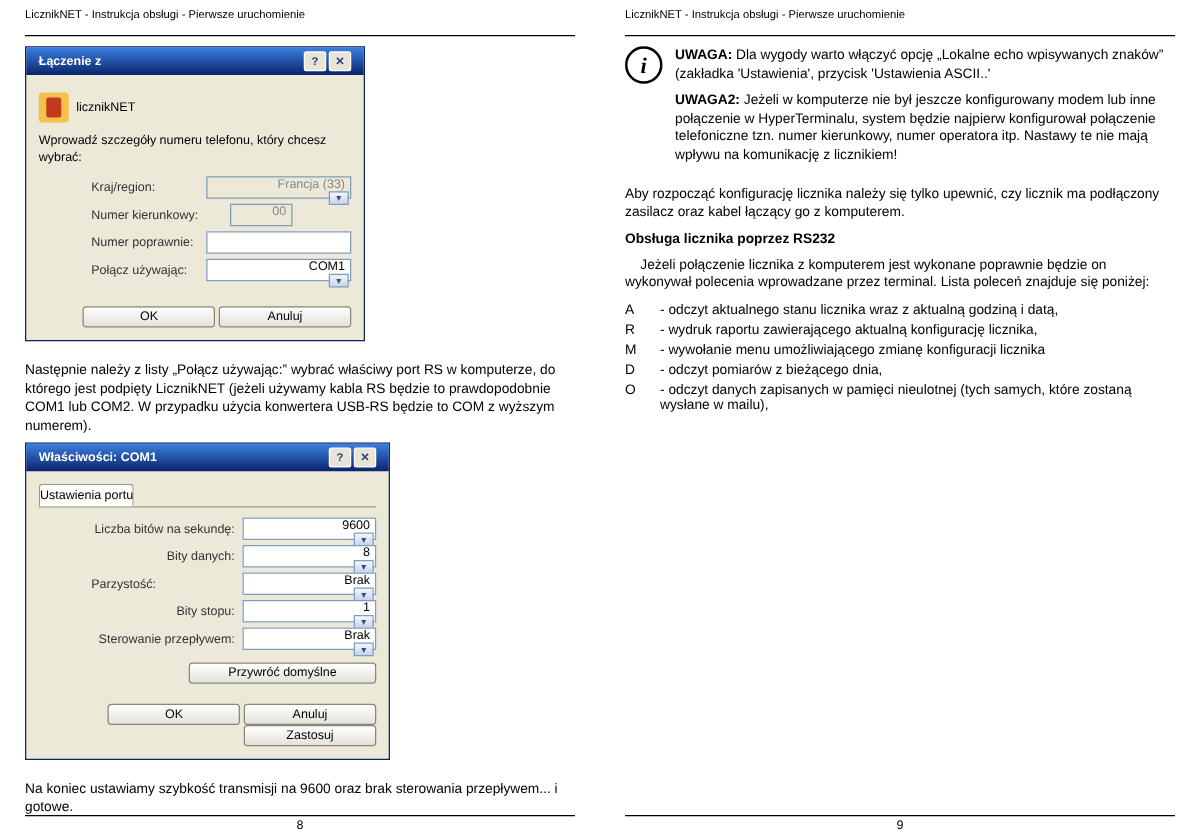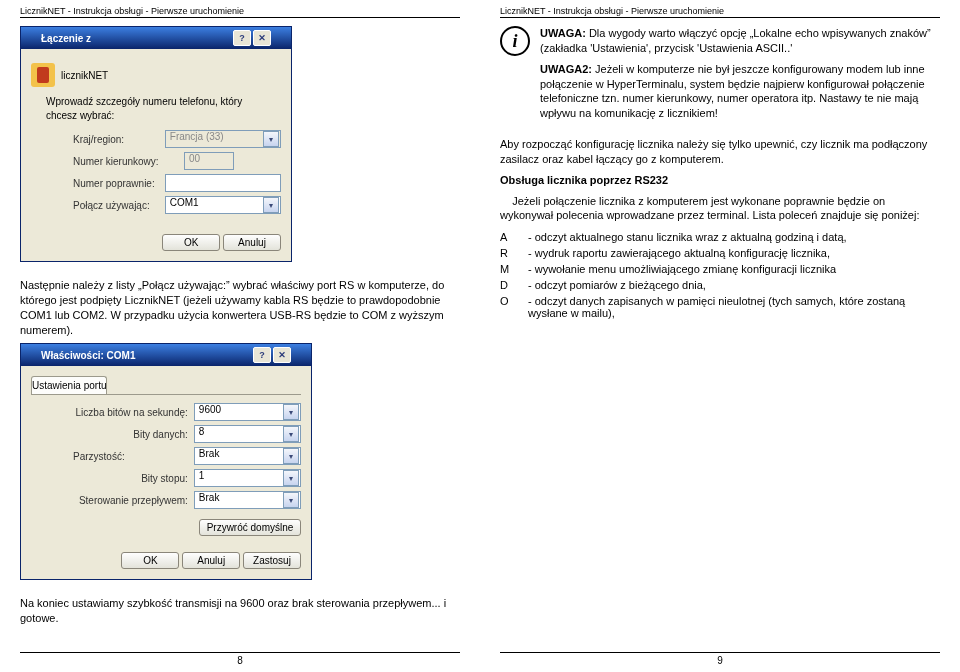--- a/index.html
+++ b/index.html
@@ -16,21 +16,21 @@
   .page {
     width: 480px;
     height: 672px;
     box-sizing: border-box;
     padding: 6px 20px 0 20px;
     position: relative;
   }
   .header {
     font-size: 9px;
     border-bottom: 1px solid #000;
-    padding-bottom: 1px;
+    padding-bottom: 12px;
     margin-bottom: 8px;
   }
   .footer {
     position: absolute;
     bottom: 6px;
     width: calc(100% - 40px);
     border-top: 1px solid #000;
     text-align: center;
     font-size: 10px;
     padding-top: 2px;
@@ -38,21 +38,21 @@
   .dialog {
     display: inline-block;
     border: 1px solid #0a246a;
     background: #ece9d8;
     font-size: 10px;
     margin-bottom: 10px;
   }
   .dialog .titlebar {
     background: linear-gradient(#3c7fe1, #0a246a);
     color: #fff;
-    padding: 3px 20px;
+    padding: 3px 10px;
     font-weight: bold;
     display: flex;
     align-items: center;
     justify-content: space-between;
   }
   .dialog .titlebar .btns { display: flex; gap: 2px; }
   .dialog .titlebar .tb {
     width: 16px; height: 14px;
     background: #e8e5d6;
     color: #2a3a7a;
@@ -63,42 +63,43 @@
     cursor: pointer;
   }
   .dialog .body { padding: 10px; }
   .row { display: flex; align-items: center; margin: 4px 0; gap: 6px; }
   .row label { width: 105px; color: #333; padding-left: 42px; }
   .field {
     background: #fff;
     border: 1px solid #7f9db9;
     height: 16px;
     padding: 0 4px;
-    display: inline-flex; align-items: flex-start;
+    display: inline-flex; align-items: flex-end;
     color: #000;
+    flex-direction: column;
   }
   .field.readonly { background: #ece9d8; color: #888; }
   .combo { justify-content: space-between; }
   .combo .arrow {
     width: 14px; height: 14px;
     background: linear-gradient(#f4f6fb, #c7d4ef);
     border: 1px solid #7f9db9;
     margin-right: -3px;
     display: flex; align-items: center; justify-content: center;
     font-size: 8px; color: #3b4a78;
     cursor: pointer;
   }
   .dlg-buttons { text-align: right; padding: 6px 10px 10px; }
   .btn {
     display: inline-block;
     min-width: 56px;
     background: linear-gradient(#fefefe, #e3e3da);
     border: 1px solid #8a867a;
     border-radius: 3px;
-    padding: 2px 0;
+    padding: 2px 24px;
     font-size: 10px;
     text-align: center;
     cursor: pointer;
   }
   .icon-sm {
     width: 24px; height: 24px;
     background: #f3c24a;
     border-radius: 3px;
     display: inline-block;
     position: relative;
@@ -155,21 +156,21 @@
       <span class="btns">
         <span class="tb">?</span>
         <span class="tb">✕</span>
       </span>
     </div>
     <div class="body">
       <div class="row">
         <span class="icon-sm"></span>
         <span>licznikNET</span>
       </div>
-      <p style="margin:8px 15px">Wprowadź szczegóły numeru telefonu, który chcesz wybrać:</p>
+      <p style="margin:8px 0">Wprowadź szczegóły numeru telefonu, który chcesz wybrać:</p>
       <div class="row">
         <label>Kraj/region:</label>
         <span class="field combo readonly" style="width:130px">
           <span>Francja (33)</span>
           <span class="arrow">▾</span>
         </span>
       </div>
       <div class="row">
         <label>Numer kierunkowy:</label>
         <span class="field readonly" style="width:40px">00</span>

